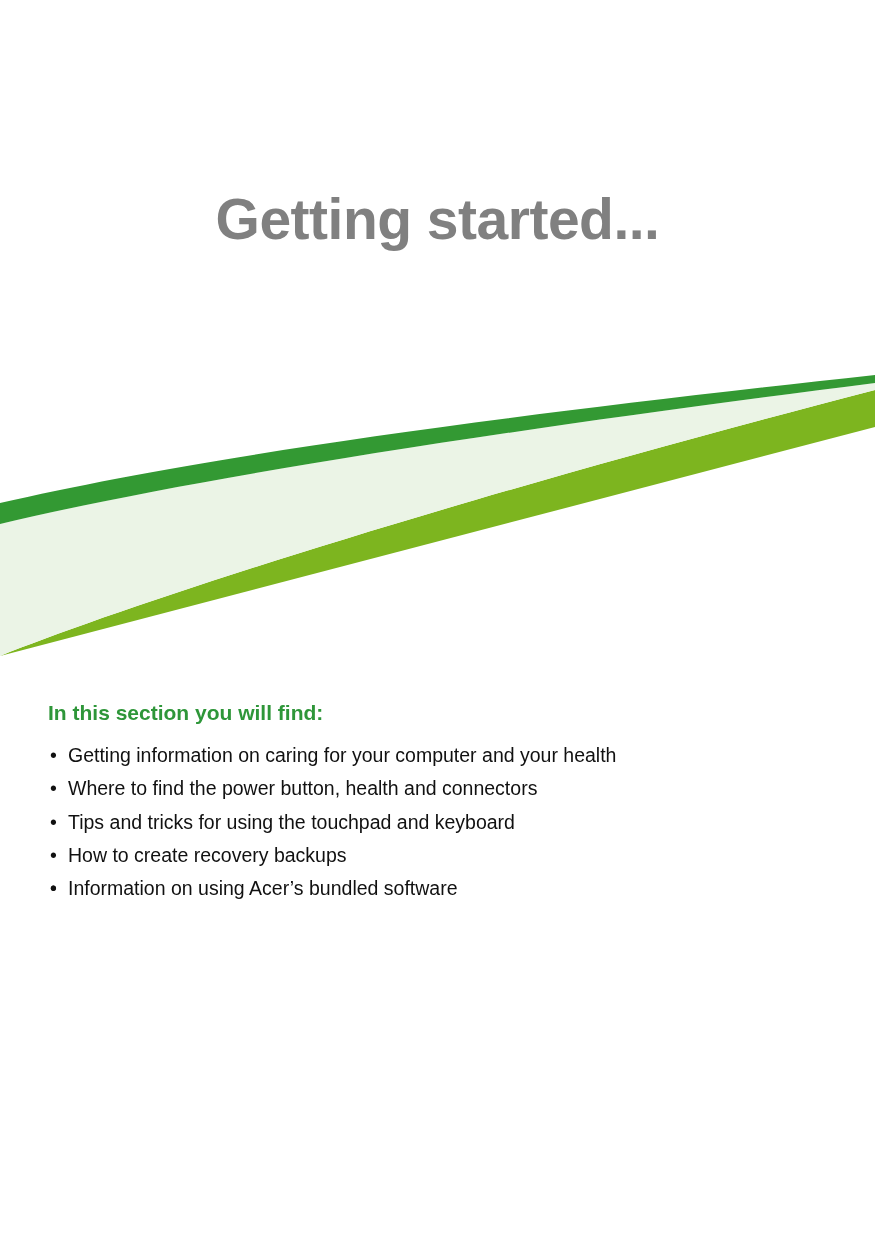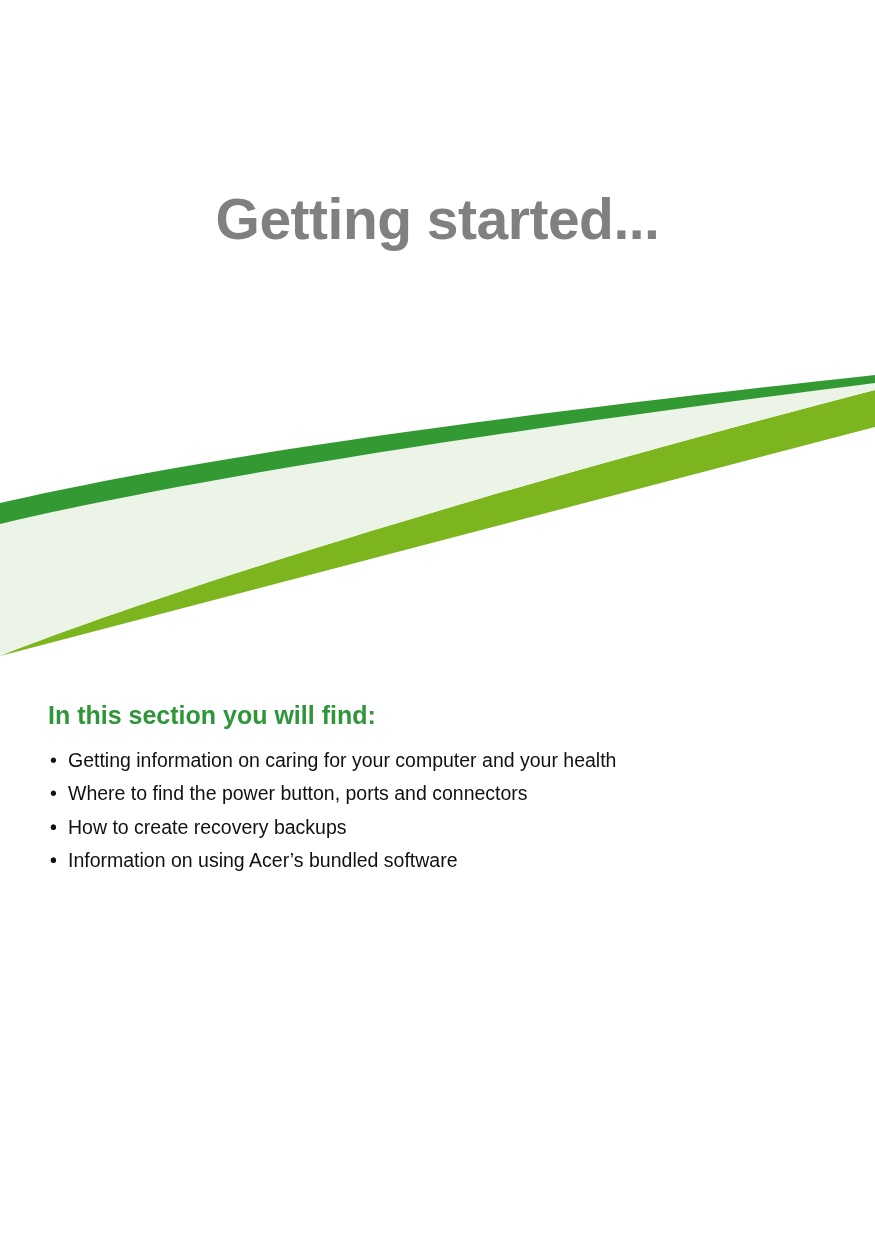--- a/index.html
+++ b/index.html
@@ -57,21 +57,21 @@
 
   
   #section-block {
     position: absolute;
     left: 48px;
     top: 700px;
     width: 790px;
   }
 
   #section-heading {
-    font-size: 25px;
+    font-size: 21px;
     font-weight: bold;
     color: #2e9639;
     line-height: 1.2;
     margin: 0 0 14px 0;
     white-space: nowrap;
   }
 
   #section-list {
     list-style: none;
     margin: 0;
@@ -119,24 +119,25 @@
   <div id="section-block">
     <h2 id="section-heading">In this section you will find:</h2>
 
     <ul id="section-list">
       <li>
         <span class="bullet-dot">•</span>
         <span>Getting information on caring for your computer and your health</span>
       </li>
       <li>
         <span class="bullet-dot">•</span>
-        <span>Where to find the power button, ports and connectors</span>
+        <span>Where to find the power button, health and connectors</span>
       </li>
       <li>
         <span class="bullet-dot">•</span>
+        <span>Tips and tricks for using the touchpad and keyboard</span>
       </li>
       <li>
         <span class="bullet-dot">•</span>
         <span>How to create recovery backups</span>
       </li>
       <li>
         <span class="bullet-dot">•</span>
       </li>
       <li>
         <span class="bullet-dot">•</span>

